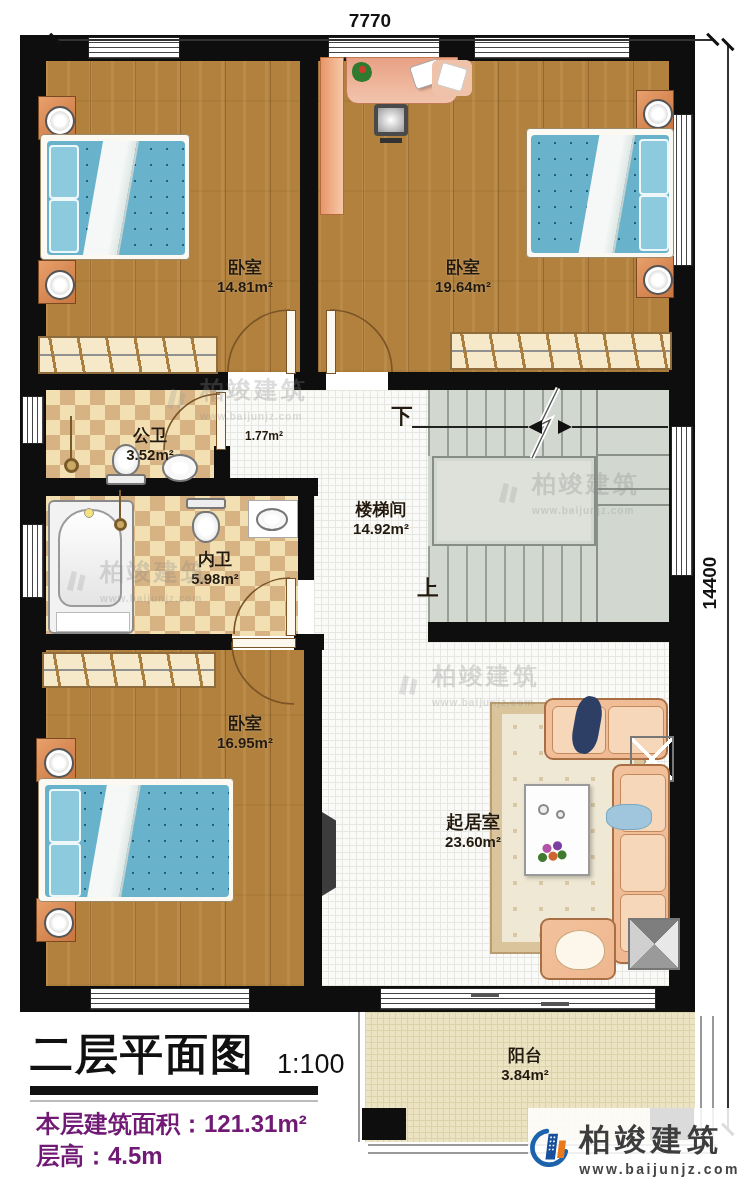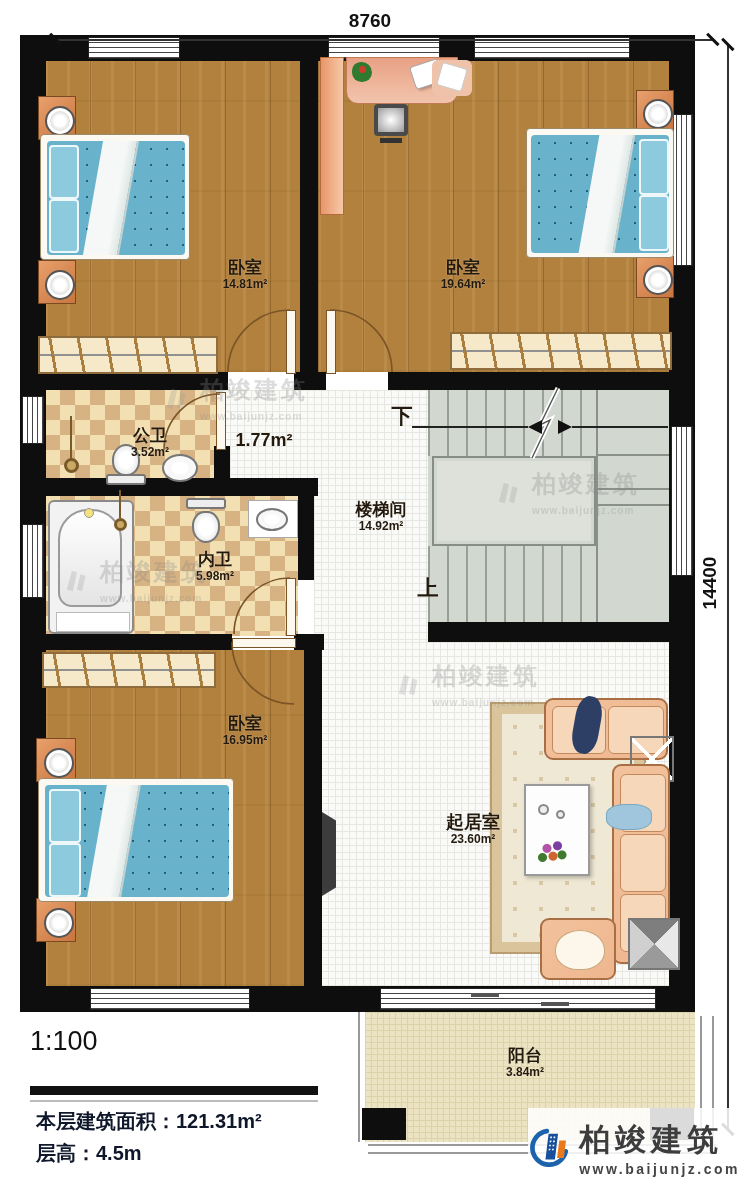--- a/index.html
+++ b/index.html
@@ -23,21 +23,21 @@
   .stairs{background:var(--stairs-fill,#d2d8d0);}
   .treads{background-image:repeating-linear-gradient(90deg,#97a097 0 2px, transparent 2px 19px);}
   .winh{background:#fff;border:1px solid #222;
     background-image:repeating-linear-gradient(180deg, transparent 0 4px, #444 4px 5px);}
   .winv{background:#fff;border:1px solid #222;
     background-image:repeating-linear-gradient(90deg, transparent 0 4px, #444 4px 5px);}
   .leaf{position:absolute;background:#fdf8ee;border:1.5px solid #7a5426;}
   .label{position:absolute;text-align:center;color:#231a0d;font-weight:bold;line-height:1.15;
          text-shadow:0 0 2px rgba(255,255,255,.35);}
   .label .nm{font-size:17px;display:block;}
-  .label .ar{font-size:12px;display:block;}
+  .label .ar{font-size:15px;display:block;}
   .ns{background:linear-gradient(135deg,#e8a06c,#c9753f);border:1px solid #7c4a22;}
   .lamp{position:absolute;border-radius:50%;background:radial-gradient(#fff 30%,#cfcfcf 65%,#e8e8e8);
         border:2px solid #555;box-shadow:inset 0 0 0 3px #fff;}
   .bedf{background:#fbf9f2;border:1.5px solid #9a8a6a;border-radius:4px;overflow:hidden;}
   .matt{position:absolute;background-color:var(--bed-blue,#68b2cc);
     background-image:radial-gradient(rgba(18,80,112,.85) 1.3px, transparent 1.4px);
     background-size:16px 16px;border-radius:4px;}
   .pil{position:absolute;background:#8dcade;border:2px solid #eef7fa;border-radius:4px;}
   .fold{position:absolute;background:linear-gradient(90deg,#f5f8f6 70%,#dde7e5);
         border-right:2px solid #c4d2d0;transform:skewX(-10deg);}
@@ -52,21 +52,21 @@
   .wm{position:absolute;display:flex;align-items:center;gap:6px;opacity:.55;pointer-events:none;}
   .wm .t1{font-size:24px;font-weight:bold;color:rgba(135,135,135,.55);letter-spacing:3px;white-space:nowrap;}
   .wm .t2{font-size:10px;font-weight:bold;color:rgba(140,140,140,.5);letter-spacing:1px;white-space:nowrap;}
   .tick{position:absolute;width:16px;height:2.5px;background:#111;transform:rotate(45deg);}
   .dimline{position:absolute;background:#333;}
   .dimtext{position:absolute;font-size:19px;font-weight:bold;color:#111;text-align:center;}
   .thin{position:absolute;background:#8a908a;}
   .title-row{position:absolute;display:flex;align-items:flex-end;gap:22px;color:#111;}
   .tb-title{font-size:43px;font-weight:bold;letter-spacing:2px;}
   .tb-scale{font-size:27px;padding-bottom:4px;}
-  .tb-line1{font-size:20px;font-weight:bold;color:#0f172a;}
+  .tb-line1{font-size:24px;font-weight:bold;color:#701a75;}
   .brand-name{font-size:31px;font-weight:900;color:#3d3d3d;letter-spacing:5px;white-space:nowrap;}
   .brand-url{font-size:14px;font-weight:bold;color:#454545;letter-spacing:2.5px;white-space:nowrap;}
 </style>
 </head>
 <body>
 
 <div class="a wood" style="left:45px;top:61px;width:255px;height:311px;"></div>
 <div class="a wood" style="left:318px;top:61px;width:352px;height:311px;"></div>
 <div class="a tilec" style="left:45px;top:390px;width:171px;height:88px;"></div>
 <div class="a tilew" style="left:216px;top:390px;width:212px;height:88px;"></div>
@@ -251,21 +251,21 @@
 </div>
 <div class="label" style="left:408px;top:258px;width:110px;">
   <span class="nm">卧室</span>
   <span class="ar">19.64m²</span>
 </div>
 <div class="label" style="left:105px;top:426px;width:90px;">
   <span class="nm">公卫</span>
   <span class="ar">3.52m²</span>
 </div>
 <div class="label" style="left:228px;top:430px;width:72px;">
-  <span class="ar" style="font-size:18px;">1.77m²</span>
+  <span class="ar" style="font-size:12px;">1.77m²</span>
 </div>
 <div class="label" style="left:165px;top:550px;width:100px;">
   <span class="nm">内卫</span>
   <span class="ar">5.98m²</span>
 </div>
 <div class="label" style="left:326px;top:500px;width:110px;">
   <span class="nm">楼梯间</span>
   <span class="ar">14.92m²</span>
 </div>
 <div class="label" style="left:190px;top:714px;width:110px;">
@@ -283,21 +283,21 @@
 <div class="label" style="left:388px;top:404px;width:28px;font-size:21px;">
   <span>下</span>
 </div>
 <div class="label" style="left:414px;top:576px;width:28px;font-size:21px;">
   <span>上</span>
 </div>
 
 <div class="dimline" style="left:55px;top:39px;width:658px;height:2px;"></div>
 <div class="tick" style="left:48px;top:38px;"></div>
 <div class="tick" style="left:705px;top:38px;"></div>
-<div class="dimtext" style="left:320px;top:10px;width:100px;">8760</div>
+<div class="dimtext" style="left:320px;top:10px;width:100px;">7770</div>
 <div class="dimline" style="left:727px;top:44px;width:2px;height:1086px;"></div>
 <div class="tick" style="left:720px;top:43px;"></div>
 <div class="tick" style="left:720px;top:1128px;"></div>
 <div class="dimtext" style="left:672px;top:572px;width:76px;transform:rotate(-90deg);">14400</div>
 
 <div class="wm" style="left:160px;top:374px;">
   <svg width="34" height="34" viewBox="0 0 40 40">
       <path d="M8 30 L14 8 L20 10 L15 32 Z" fill="#9a9a9a" opacity=".5"></path>
       <path d="M20 30 L24 12 L30 14 L26 32 Z" fill="#9a9a9a" opacity=".5"></path>
     </svg>
@@ -319,20 +319,21 @@
 </div>
 <div class="wm" style="left:392px;top:660px;">
   <svg width="34" height="34" viewBox="0 0 40 40">
       <path d="M8 30 L14 8 L20 10 L15 32 Z" fill="#9a9a9a" opacity=".5"></path>
       <path d="M20 30 L24 12 L30 14 L26 32 Z" fill="#9a9a9a" opacity=".5"></path>
     </svg>
   <div><span class="t1">柏竣建筑</span><br><span class="t2">www.baijunjz.com</span></div>
 </div>
 
 <div class="title-row" style="left:30px;top:1026px;">
+  <span class="tb-title">二层平面图</span>
   <span class="tb-scale">1:100</span>
 </div>
 <div class="a" style="left:30px;top:1086px;width:288px;height:9px;background:#111;"></div>
 <div class="a" style="left:30px;top:1100px;width:288px;height:2px;background:#bbb;"></div>
 <div class="a tb-line1" style="left:36px;top:1108px;">本层建筑面积：121.31m²</div>
 <div class="a tb-line1" style="left:36px;top:1140px;">层高：4.5m</div>
 
 <div class="a" style="left:528px;top:1108px;width:212px;height:80px;display:flex;align-items:center;gap:8px;background:rgba(255,255,255,.85);">
   <svg width="62" height="66" viewBox="0 0 64 66">
     <path d="M28 8 A 25 25 0 1 0 56 38" fill="none" stroke="#1c63ad" stroke-width="7" stroke-linecap="round"></path>

